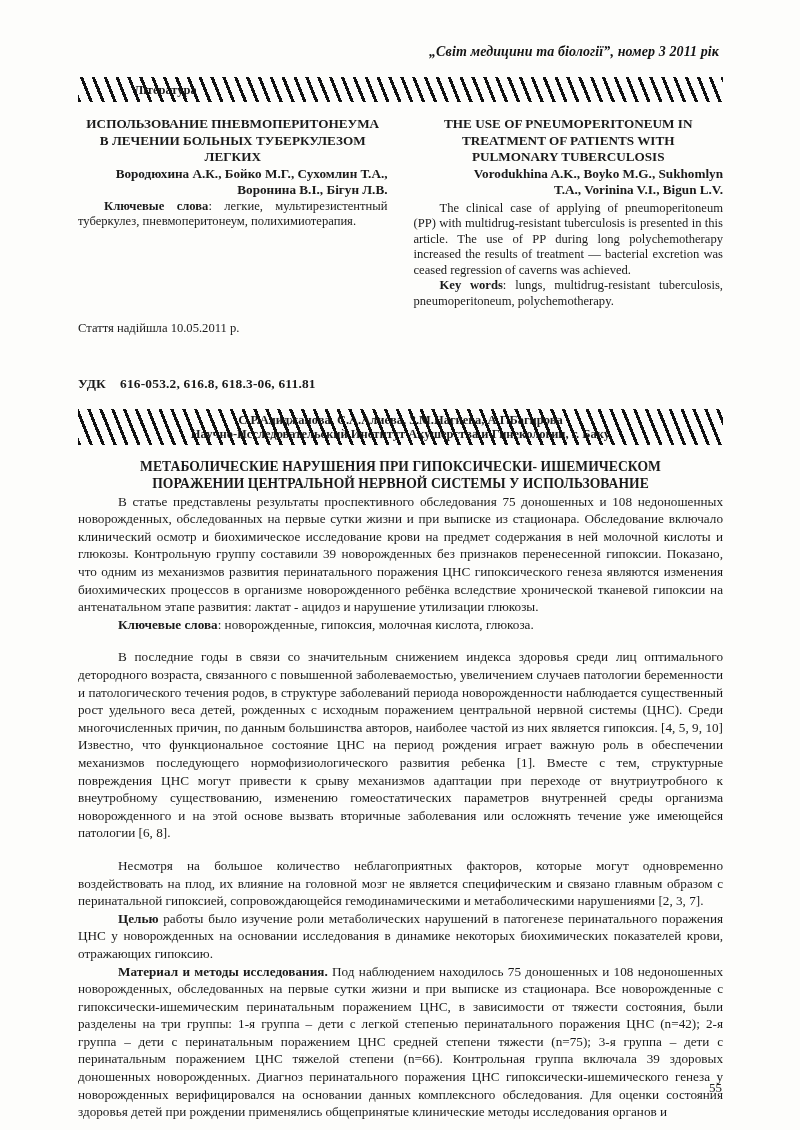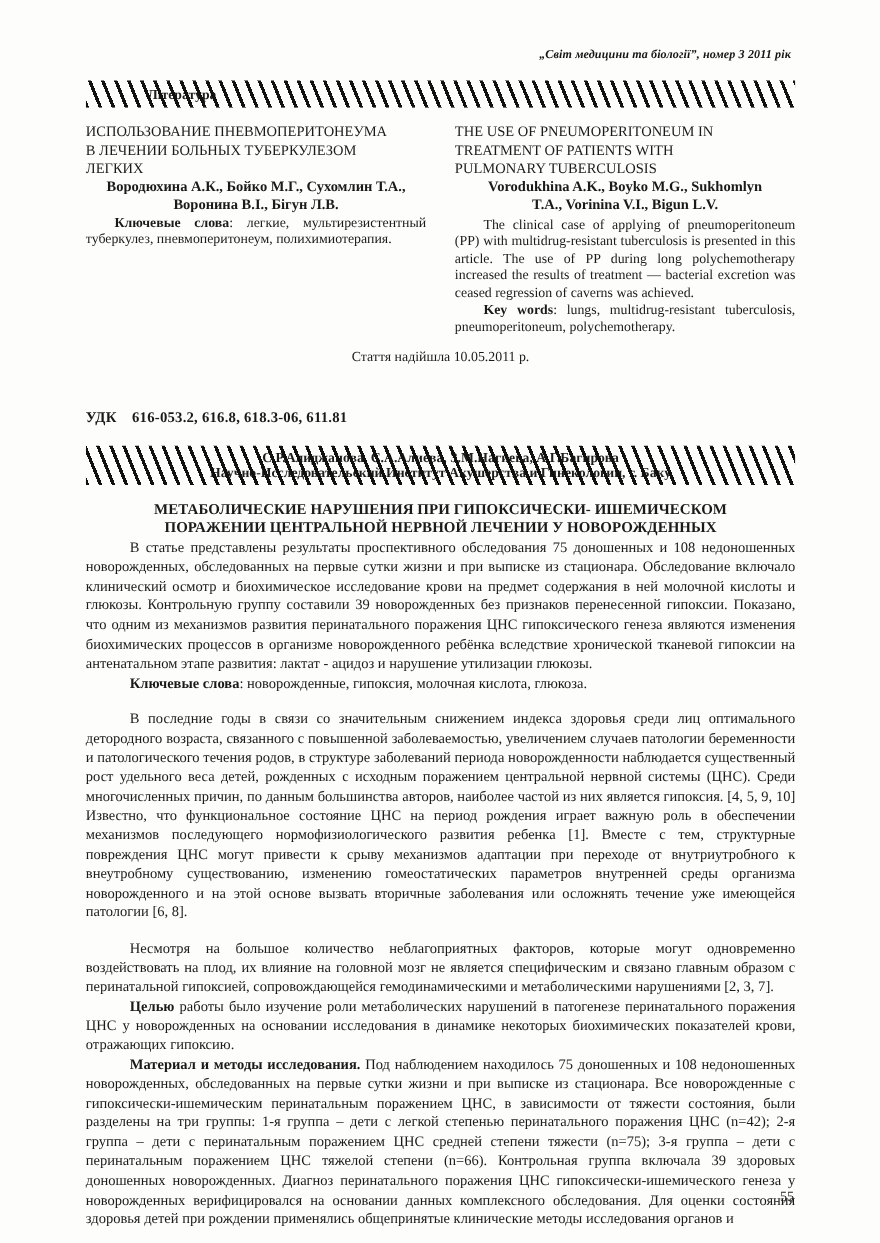--- a/index.html
+++ b/index.html
@@ -30,21 +30,21 @@
     top: 0;
     width: 645px;
   }
 
   
   .running-header {
     margin-top: 44px;
     text-align: right;
     font-style: italic;
     font-weight: bold;
-    font-size: 11px;
+    font-size: 14px;
     letter-spacing: .1px;
     color: #141414;
     padding-right: 4px;
   }
 
   
   .hatch-band {
     position: relative;
     margin-top: 17px;
     height: 25px;
@@ -85,28 +85,28 @@
   
   .bilingual {
     display: flex;
     gap: 26px;
     margin-top: 14px;
   }
   .bilingual .col {
     width: 310px;
   }
   .abs-title {
-    text-align: left;
-    font-weight: normal;
+    text-align: center;
+    font-weight: bold;
     font-size: 13.2px;
     line-height: 16.5px;
     margin: 0;
   }
   .abs-authors {
-    text-align: center;
+    text-align: right;
     font-weight: bold;
     font-size: 13.2px;
     line-height: 16.5px;
     margin: 0;
   }
   .abs-body {
     text-align: justify;
     font-size: 12.6px;
     line-height: 15.6px;
     margin: 2px 0 0 0;
@@ -116,21 +116,20 @@
   .abs-kw {
     text-align: justify;
     font-size: 12.6px;
     line-height: 15.6px;
     margin: 0;
     text-indent: 26px;
   }
   .abs-kw b { font-weight: bold; }
 
   .received {
-    text-align: center;
     font-size: 12.6px;
     margin-top: 11px;
   }
 
   
   .udk {
     margin-top: 40px;
     font-weight: bold;
     font-size: 13.4px;
     letter-spacing: .2px;
@@ -210,21 +209,21 @@
 
     <div class="hatch-band tall">
       <div class="hatch-text">
         <div>С.Р.Алиджанова, С.А.Алиева, З.М.Нагиева, А.Г.Багирова</div>
         <div>Научно-Исследовательский Институт Акушерства и Гинекологии, г. Баку</div>
       </div>
       <div class="hatch-lines"></div>
     </div>
 
     <div class="main-title" style="white-space:pre-line">МЕТАБОЛИЧЕСКИЕ НАРУШЕНИЯ ПРИ ГИПОКСИЧЕСКИ- ИШЕМИЧЕСКОМ
-ПОРАЖЕНИИ ЦЕНТРАЛЬНОЙ НЕРВНОЙ ЛЕЧЕНИИ У НОВОРОЖДЕННЫХ</div>
+ПОРАЖЕНИИ ЦЕНТРАЛЬНОЙ НЕРВНОЙ СИСТЕМЫ У ИСПОЛЬЗОВАНИЕ</div>
 
     <div class="abstract-block">
       <p class="para">В статье представлены результаты проспективного обследования 75 доношенных и 108 недоношенных новорожденных, обследованных на первые сутки жизни и при выписке из стационара. Обследование включало клинический осмотр и биохимическое исследование крови на предмет  содержания в ней молочной кислоты и глюкозы. Контрольную группу составили 39 новорожденных без признаков перенесенной гипоксии. Показано, что одним из механизмов развития перинатального поражения ЦНС гипоксического генеза являются изменения биохимических процессов в организме новорожденного ребёнка вследствие хронической тканевой гипоксии на антенатальном этапе развития:  лактат - ацидоз и нарушение утилизации глюкозы.</p>
       <p class="para"><b>Ключевые слова</b><span>: новорожденные, гипоксия, молочная кислота, глюкоза.</span></p>
     </div>
 
     <p class="para gap"><b></b><span>В последние годы в связи со значительным снижением индекса здоровья среди лиц оптимального детородного возраста, связанного с повышенной заболеваемостью, увеличением случаев патологии беременности и патологического течения родов, в структуре заболеваний периода новорожденности наблюдается существенный рост удельного веса детей, рожденных с исходным поражением центральной нервной системы (ЦНС). Среди многочисленных причин, по данным большинства авторов, наиболее частой из них является гипоксия. [4, 5, 9, 10] Известно, что функциональное состояние ЦНС на период рождения играет важную роль в обеспечении механизмов последующего нормофизиологического развития ребенка [1]. Вместе с тем, структурные повреждения ЦНС могут привести к срыву механизмов адаптации при переходе от внутриутробного к внеутробному существованию, изменению гомеостатических параметров внутренней среды организма новорожденного и на этой основе вызвать вторичные заболевания или осложнять течение уже имеющейся патологии [6, 8].</span></p>
 
     <p class="para gap"><b></b><span>Несмотря на большое количество неблагоприятных факторов, которые могут одновременно воздействовать на плод, их влияние на головной мозг не является специфическим и связано главным образом с перинатальной гипоксией, сопровождающейся гемодинамическими и метаболическими нарушениями [2, 3, 7].</span></p>
 

